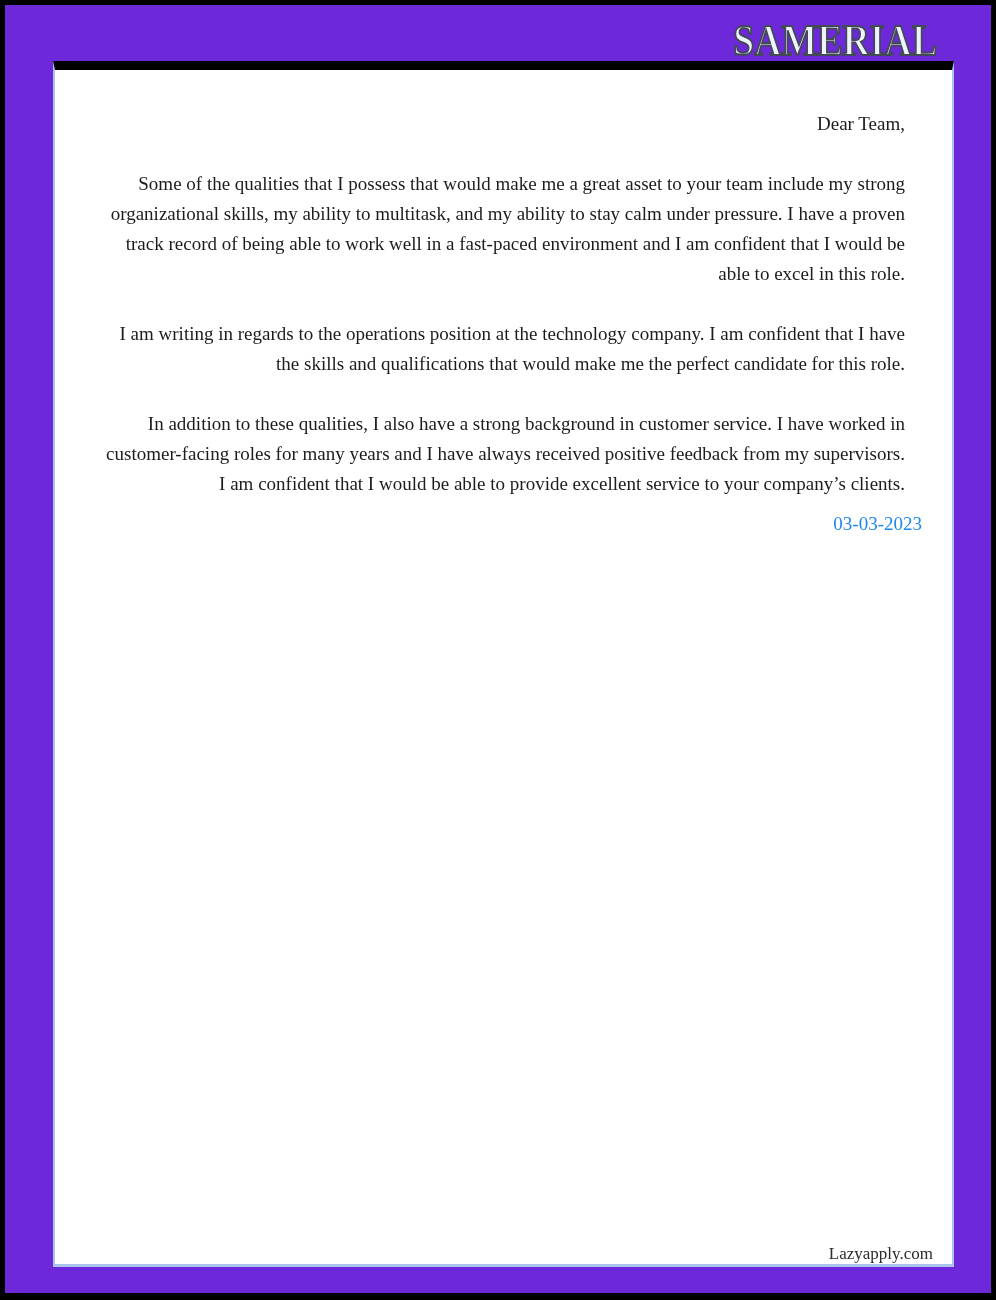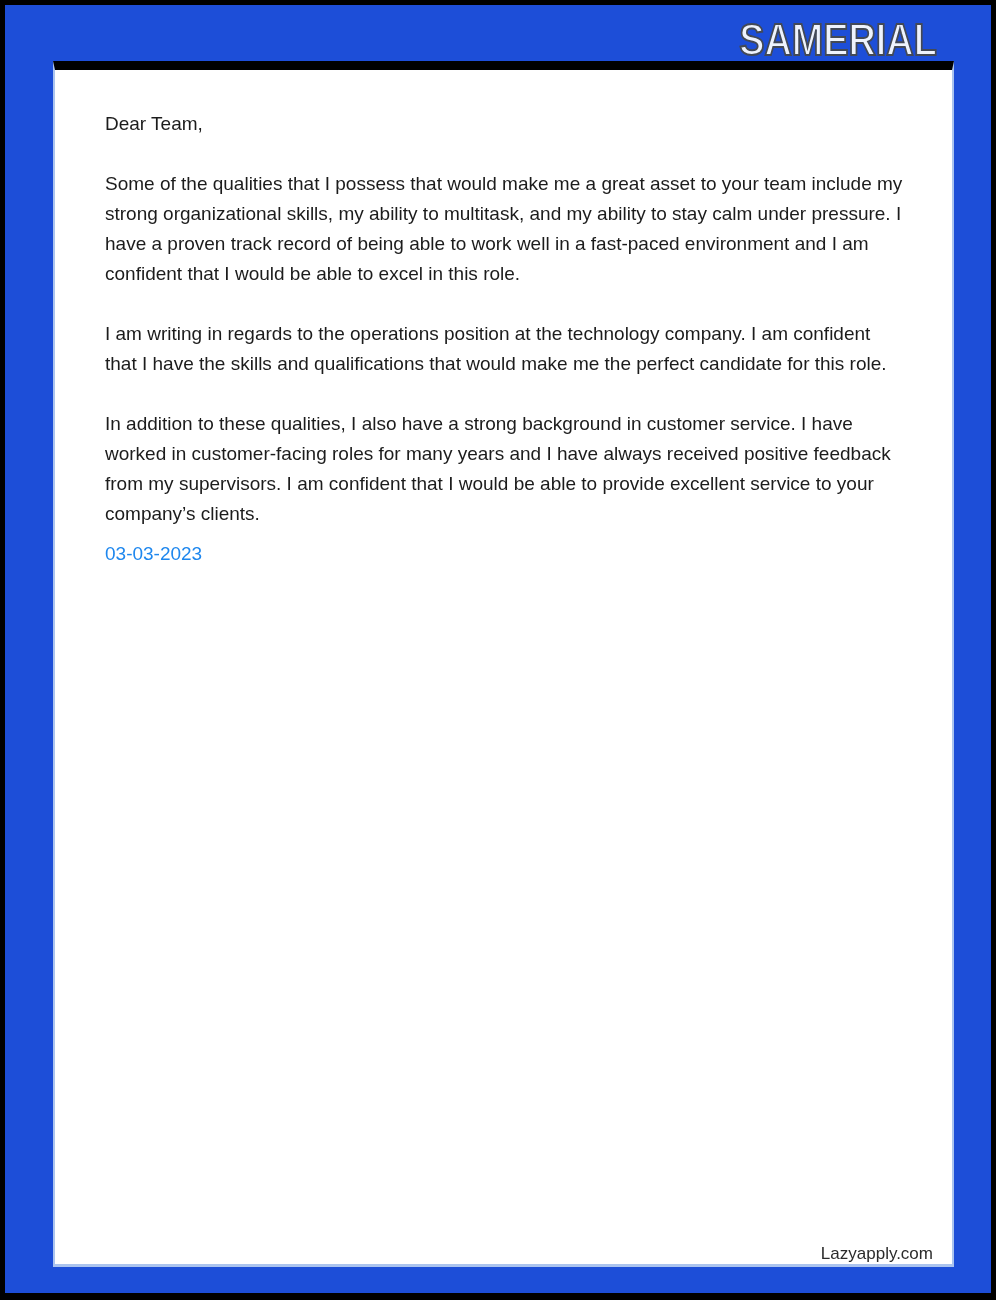--- a/index.html
+++ b/index.html
@@ -8,21 +8,22 @@
     font-family: "Liberation Sans", "DejaVu Sans", sans-serif;
     background: #e1e9fb;
     position: relative;
     overflow: hidden;
   }
   .page-frame {
     position: absolute;
     inset: 0;
     border: 5px solid #000;
     border-bottom-width: 7px;
-    background: #1d4ed8;
+    background: #6d28d9;
+    font-family: Liberation Serif, serif;
   }
   .logo {
     position: absolute;
     top: 10px;
     right: 54px;
     font-size: 44px;
     font-weight: 600;
     letter-spacing: 0px;
     color: #eef3fd;
     -webkit-text-stroke: 2px #434956;
@@ -34,20 +35,21 @@
     position: absolute;
     left: 48px;
     top: 56px;
     width: 901px;
     height: 1206px;
     background: #ffffff;
     border-top: 9px solid #000000;
     border-left: 2px solid #abc4ef;
     border-right: 2px solid #abc4ef;
     border-bottom: 3px solid #abc4ef;
+    text-align: right;
   }
   .letter-body {
     padding: 39px 30px 0 50px;
     color: #1c1c1c;
     font-size: 19px;
     line-height: 30px;
   }
   .letter-body p { margin: 0 0 30px 0; max-width: 800px; }
   .salutation { margin-bottom: 30px; }
   .letter-date {

